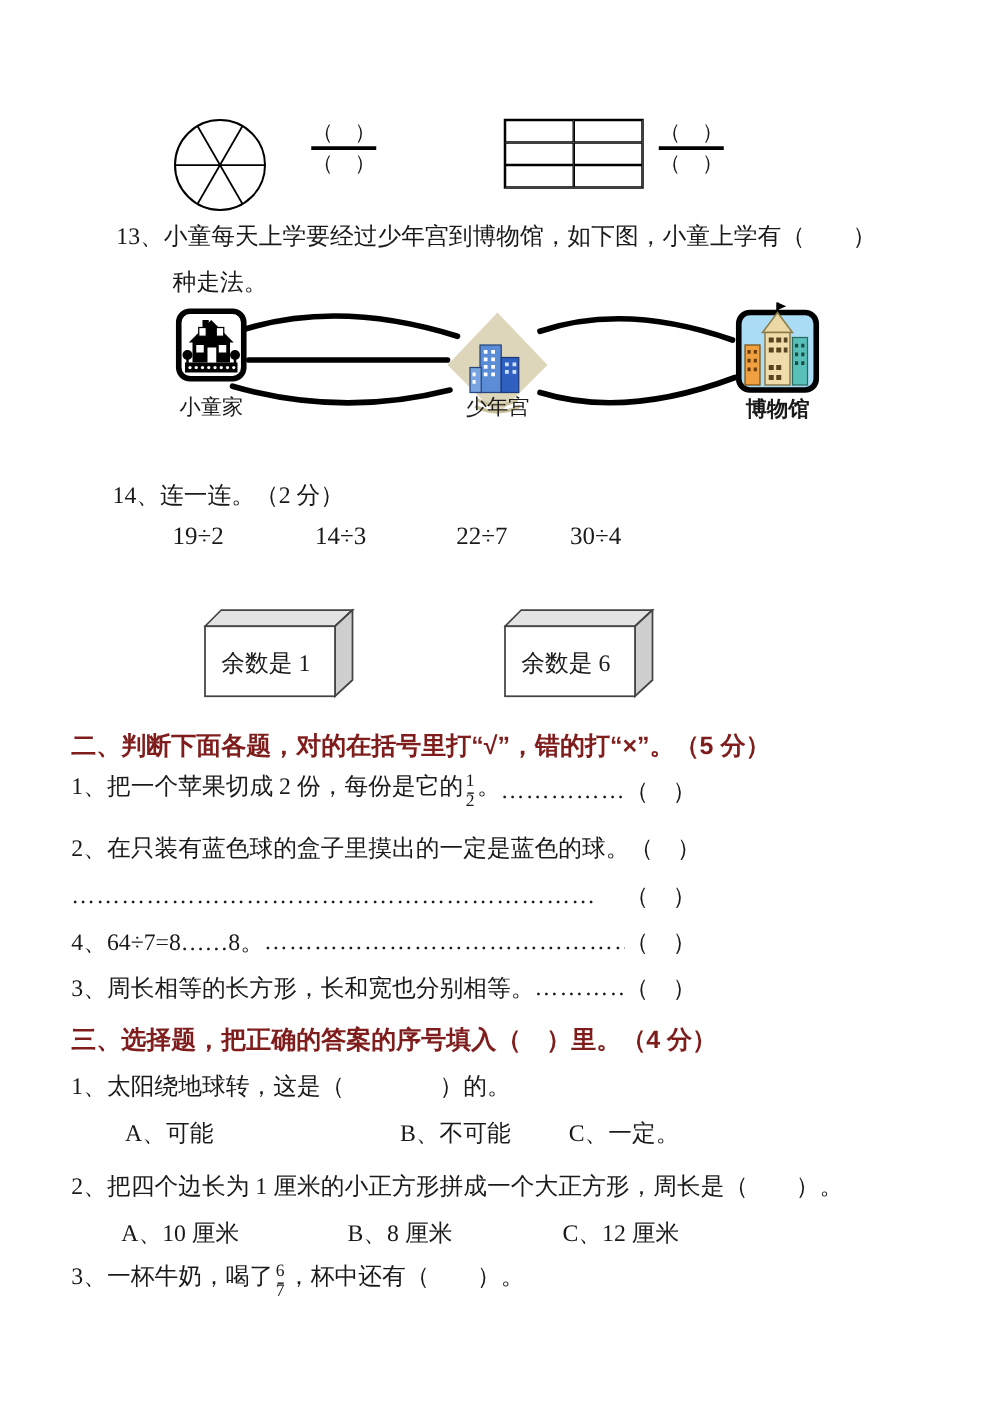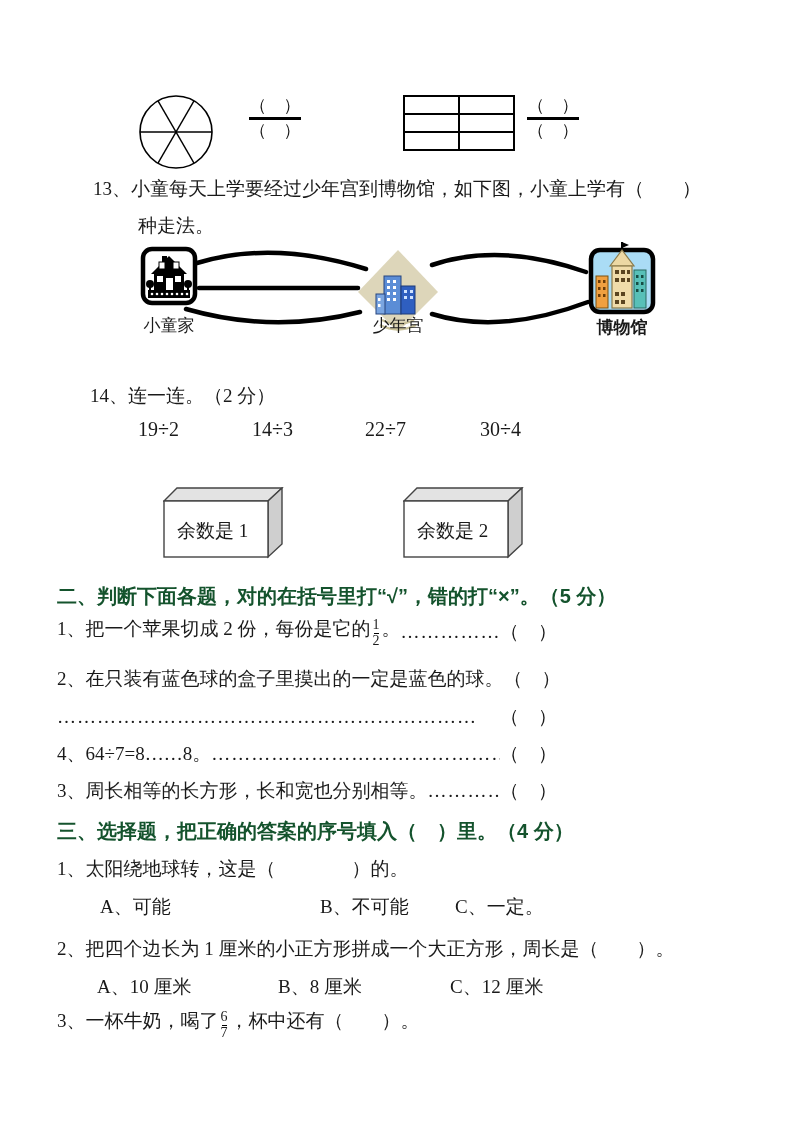--- a/index.html
+++ b/index.html
@@ -1,21 +1,21 @@
 <!DOCTYPE html>
 <html><head>
 <meta charset="utf-8">
 <style>
   html,body{margin:0;padding:0;background:#ffffff;}
   .page{position:relative;width:793px;height:1122px;background:#ffffff;overflow:hidden;
         font-family:"Liberation Serif",serif;color:#1a1a1a;}
   .abs{position:absolute;}
   .body-text{font-family:"Liberation Serif",serif;font-size:19px;white-space:nowrap;}
   .header-text{font-family:"Liberation Sans",sans-serif;font-weight:bold;font-size:20px;
-               color:#14532d;white-space:nowrap;}
+               color:#7f1d1d;white-space:nowrap;}
   
   .frac-blank{text-align:center;font-size:17px;line-height:1.15;width:58px;}
   .frac-blank .fb-row{display:block;white-space:nowrap;}
   .frac-blank .fb-bar{display:block;border-top:3px solid #000;margin:1px 3px;}
   
   .grid6{width:110px;height:54px;border:1.5px solid #000;display:grid;
          grid-template-columns:1fr 1fr;grid-template-rows:1fr 1fr 1fr;}
   .grid6 .cell{border:0.75px solid #000;}
   
   .tf-line{display:flex;width:500px;align-items:center;}
@@ -161,37 +161,37 @@
         <rect x="33" y="60" width="4" height="4" fill="#5a4420"></rect>
     </svg>
     <div class="abs diagram-label" style="left:588px;top:78px;width:68px;font-weight:bold;">博物馆</div>
   </div>
 
   <div class="abs body-text" style="left:90px;top:383px;">14、连一连。（2 分）</div>
 
   <span class="abs expr" style="left:138px;top:418px;">19÷2</span>
   <span class="abs expr" style="left:252px;top:418px;">14÷3</span>
   <span class="abs expr" style="left:365px;top:418px;">22÷7</span>
-  <span class="abs expr" style="left:480px;top:418px;">30÷4</span>
+  <span class="abs expr" style="left:456px;top:418px;">30÷4</span>
 
   <div class="abs" style="left:163px;top:487px;width:122px;height:72px;">
     <svg width="122" height="72" viewBox="0 0 122 72">
       <polygon points="1,14 14,1 119,1 105,14" fill="#e3e3e3" stroke="#444" stroke-width="1.4"></polygon>
       <polygon points="105,14 119,1 119,57 105,70" fill="#cfcfcf" stroke="#444" stroke-width="1.4"></polygon>
       <rect x="1" y="14" width="104" height="56" fill="#ffffff" stroke="#444" stroke-width="1.4"></rect>
     </svg>
     <span class="abs box-label" style="left:14px;top:31px;">余数是 1</span>
   </div>
   <div class="abs" style="left:403px;top:487px;width:122px;height:72px;">
     <svg width="122" height="72" viewBox="0 0 122 72">
       <polygon points="1,14 14,1 119,1 105,14" fill="#e3e3e3" stroke="#444" stroke-width="1.4"></polygon>
       <polygon points="105,14 119,1 119,57 105,70" fill="#cfcfcf" stroke="#444" stroke-width="1.4"></polygon>
       <rect x="1" y="14" width="104" height="56" fill="#ffffff" stroke="#444" stroke-width="1.4"></rect>
     </svg>
-    <span class="abs box-label" style="left:14px;top:31px;">余数是 2</span>
+    <span class="abs box-label" style="left:14px;top:31px;">余数是 6</span>
   </div>
 
   <div class="abs header-text" style="left:57px;top:583px;">二、判断下面各题，对的在括号里打“√”，错的打“×”。（5 分）</div>
 
   <div class="abs body-text tf-line" style="left:57px;top:616px;">
     <span class="tf-text"><span>1、把一个苹果切成 2 份，每份是它的</span><span class="ifrac"><span class="fr-n">1</span><span class="fr-bar"></span><span class="fr-d">2</span></span><span>。</span></span>
     <span class="tf-dots">………………………………………………………</span>
     <span class="tf-bracket">（　）</span>
   </div>
 

